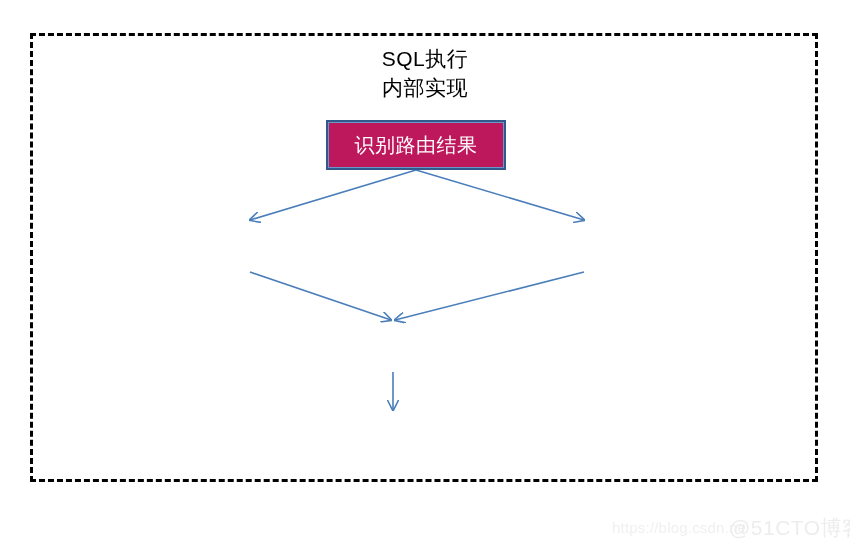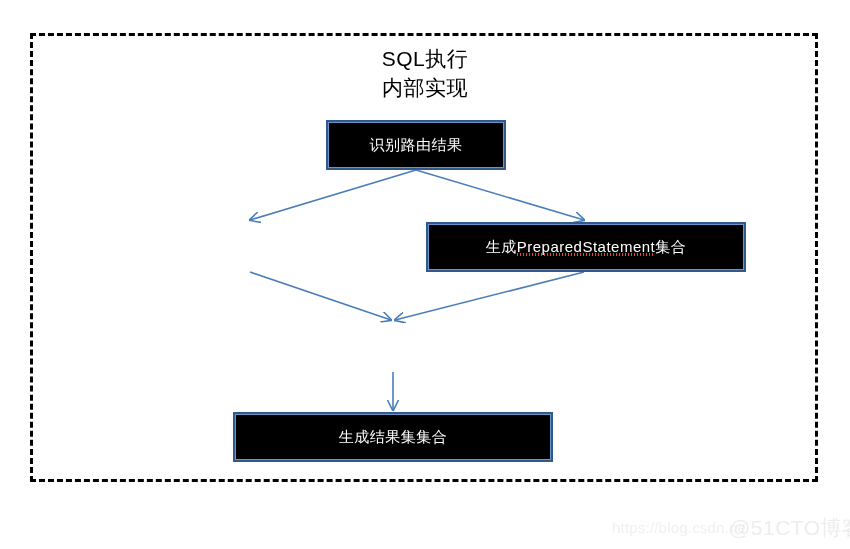--- a/index.html
+++ b/index.html
@@ -42,28 +42,28 @@
     color: #000000;
     letter-spacing: 0.5px;
     white-space: pre-line;
     font-family: "Liberation Sans", "DejaVu Sans", sans-serif;
   }
 
   
   .node {
     position: absolute;
     box-sizing: border-box;
-    background: #000000;
+    background: #be185d;
     border: 2px solid #31598c;
     box-shadow: inset 0 0 0 1px #6b97c9;
     display: flex;
     align-items: center;
     justify-content: center;
     color: #ffffff;
-    font-size: 15px;
+    font-size: 20px;
     letter-spacing: 0.5px;
     white-space: nowrap;
   }
   .node .label-inner {
     display: inline-block;
     position: relative;
   }
 
   
   .spell {
@@ -146,25 +146,19 @@
     <line x1="584" y1="272" x2="395" y2="320" stroke="#4a7ebb" stroke-width="1.6" marker-end="url(#arrow)"></line>
 
     <line x1="393" y1="372" x2="393" y2="410" stroke="#4a7ebb" stroke-width="1.6" marker-end="url(#arrow)"></line>
   </svg>
 
   <div class="node" id="node-route">
     <span class="label-inner">识别路由结果</span>
   </div>
 
 
-  <div class="node" id="node-prepared">
-    <span class="label-inner"><span>生成</span><span class="spell">PreparedStatement</span><span>集合</span></span>
-  </div>
 
 
-  <div class="node" id="node-resultset">
-    <span class="label-inner">生成结果集集合</span>
-  </div>
 
   <div class="wm" id="wm-csdn">https://blog.csdn.ne</div>
   <div class="wm" id="wm-51cto">@51CTO博客</div>
 
 </div>
 
 </body></html>

